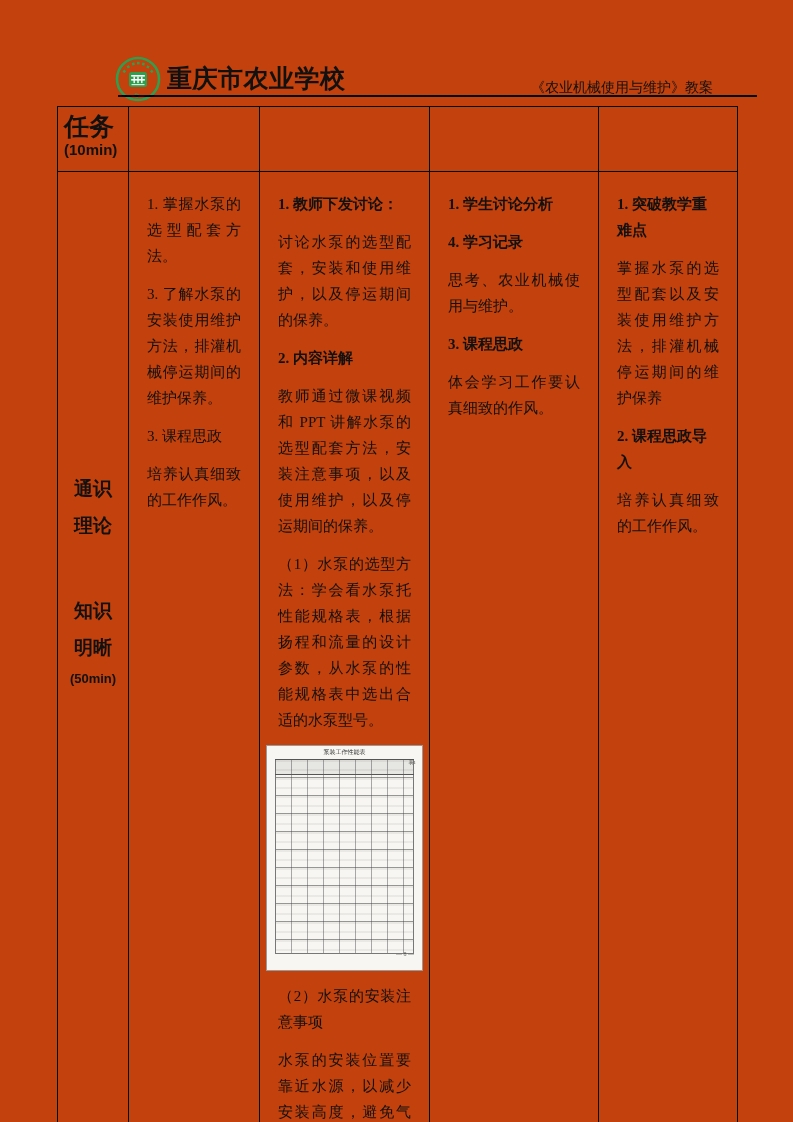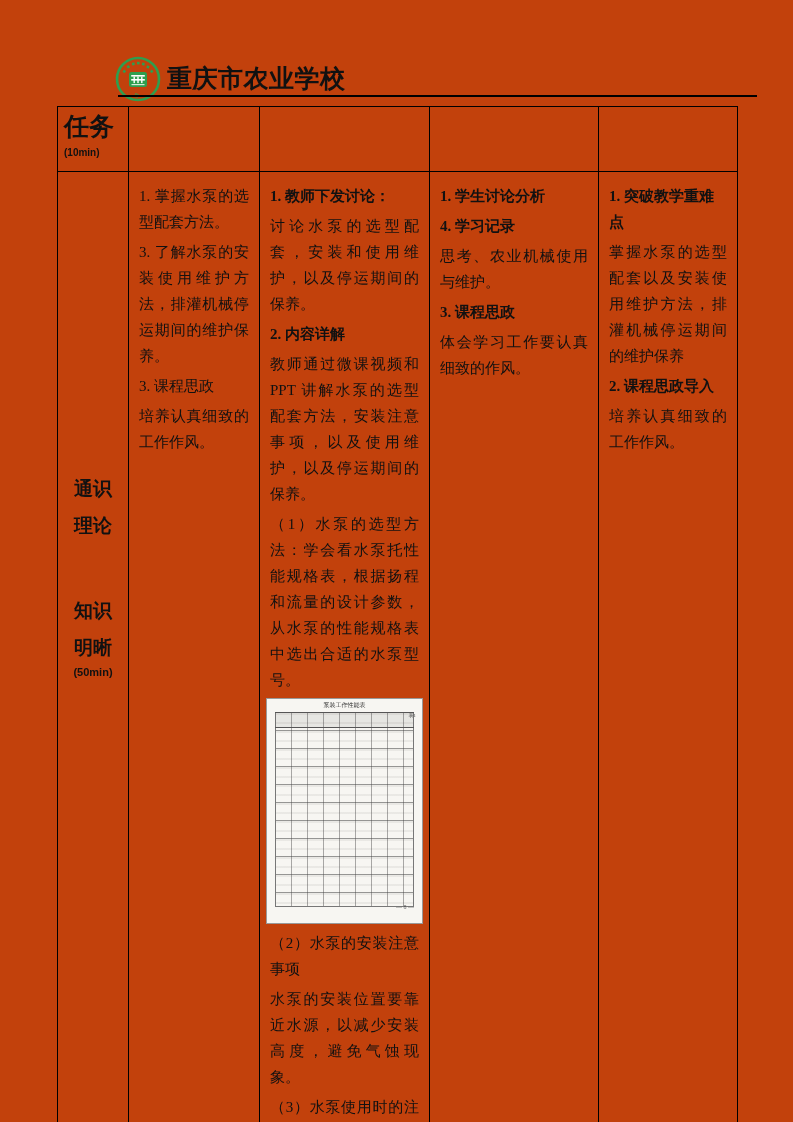--- a/index.html
+++ b/index.html
@@ -38,39 +38,39 @@
   tr.row-task{height:65px;}
   tr.row-main{height:845px;}
   
   td.stage-cell{padding:4px 2px 8px 6px;}
   .stage-title{
     font-family:"Liberation Sans","DejaVu Sans",sans-serif;
     font-weight:bold;font-size:25px;line-height:30px;
   }
   .stage-duration{
     font-family:"Liberation Sans","DejaVu Sans",sans-serif;
-    font-weight:bold;font-size:10px;margin-top:6px;
+    font-weight:bold;font-size:15px;
   }
   td.stage-cell-main{padding:298px 0 0 0;text-align:center;}
   .stage-line{
     font-family:"Liberation Sans","DejaVu Sans",sans-serif;
     font-weight:bold;font-size:19px;line-height:37px;
   }
   .stage-gap{height:48px;}
   .stage-duration-main{
     font-family:"Liberation Sans","DejaVu Sans",sans-serif;
-    font-weight:bold;font-size:11px;text-align:center;
+    font-weight:bold;font-size:13px;margin-top:5px;text-align:center;
   }
   
   td.content-cell{
     padding:7px 6px 0 6px;
     font-size:15px;line-height:26px;
     text-align:justify;
   }
-  td.content-cell p{margin:4px;}
+  td.content-cell p{margin:12px;}
   p.bh{
     font-family:Liberation Serif, serif;
     font-weight:bold;text-align:left;
   }
   
   .figure{
     position:relative;
     height:226px;margin:5px 0 6px 0;
     background:#f7f6f2;
     border:1px solid #999;
@@ -131,20 +131,21 @@
       <rect x="16.2" y="23" width="13.6" height="1.6" fill="#ffffff"></rect>
       <rect x="18.5" y="20.6" width="1.4" height="6.5" fill="#ffffff"></rect>
       <rect x="22.3" y="20.6" width="1.4" height="6.5" fill="#ffffff"></rect>
       <rect x="26.1" y="20.6" width="1.4" height="6.5" fill="#ffffff"></rect>
       <rect x="16.5" y="28" width="13" height="1.2" fill="#ffffff" opacity="0.8"></rect>
 
       <rect x="20" y="38" width="3" height="3" fill="none" stroke="#2f9e4e" stroke-width="0.8" transform="rotate(20 21.5 39.5)"></rect>
     </svg>
   </div>
   <div class="school-name">重庆市农业学校</div>
+  <div class="doc-subtitle">《农业机械使用与维护》教案</div>
   <div class="header-rule"></div>
 
   <table class="lesson-table">
     <colgroup>
       <col style="width:71px">
       <col style="width:131px">
       <col style="width:170px">
       <col style="width:169px">
       <col style="width:139px">
     </colgroup>

